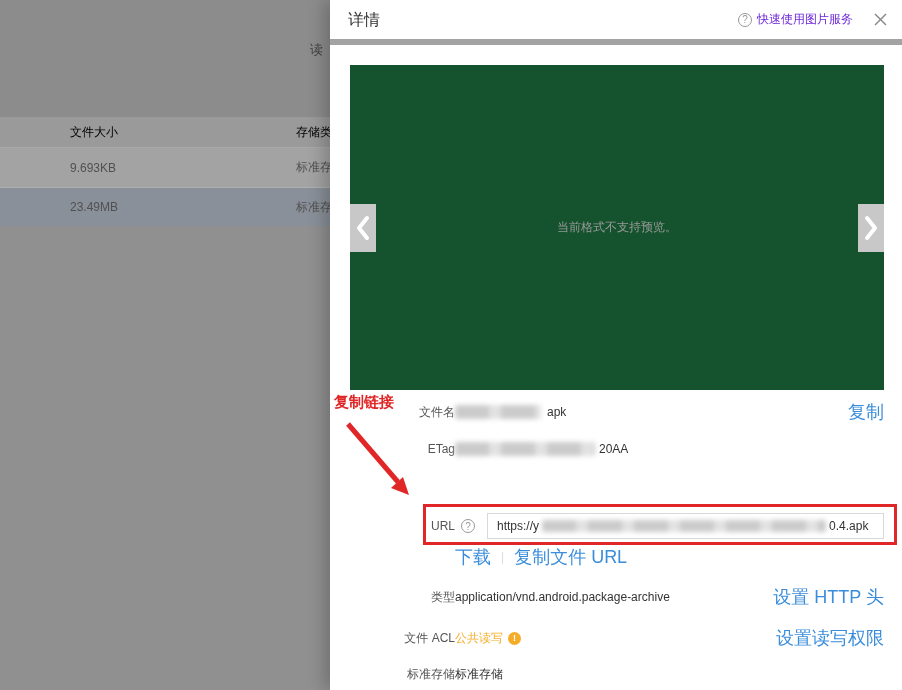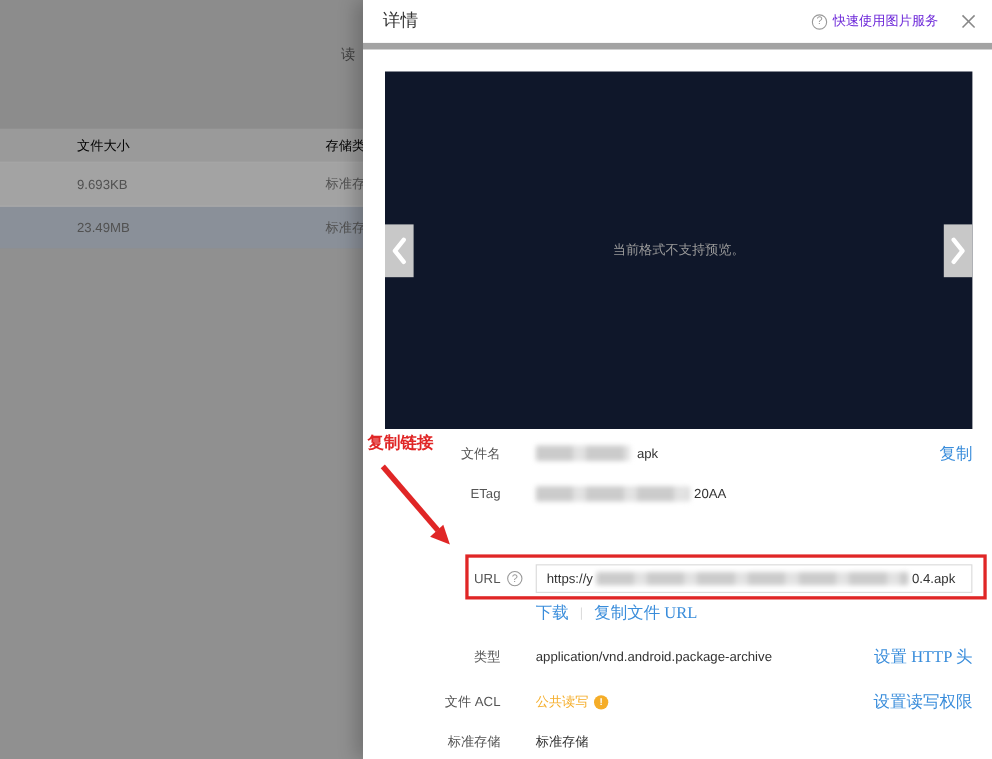--- a/index.html
+++ b/index.html
@@ -28,48 +28,48 @@
          box-shadow:-6px 0 16px rgba(0,0,0,0.22);}
   .panel-header{position:relative;height:39px;border-bottom:6px solid #a3a3a3;}
   .panel-title{position:absolute;left:18px;top:0;line-height:39px;font-size:16px;color:#333;font-weight:500;}
   .header-right{position:absolute;right:14px;top:0;height:39px;display:flex;align-items:center;}
   .help-circle{display:inline-flex;align-items:center;justify-content:center;width:14px;height:14px;
                border:1px solid #999;border-radius:50%;font-size:10px;color:#999;box-sizing:border-box;}
   .help-text{font-size:12px;color:#6d28d9;margin-left:5px;}
   .close-btn{margin-left:20px;display:inline-flex;align-items:center;cursor:pointer;}
 
   
-  .preview{position:absolute;left:20px;top:65px;width:534px;height:325px;background:#0f172a;}
+  .preview{position:absolute;left:20px;top:65px;width:534px;height:325px;background:#14532d;}
   .preview-msg{position:absolute;left:0;top:0;width:100%;height:100%;display:flex;
                align-items:center;justify-content:center;font-size:12px;color:#999;}
   .nav-btn{position:absolute;top:50%;transform:translateY(-50%);width:26px;height:48px;
            background:#c8c8c8;display:flex;align-items:center;justify-content:center;cursor:pointer;}
   .nav-prev{left:0;}
   .nav-next{right:0;}
 
   
   .frow{position:absolute;left:0;width:100%;display:flex;align-items:center;}
   .flabel{flex:0 0 125px;text-align:right;font-size:12px;color:#555;white-space:nowrap;}
-  .fval{margin-left:32px;font-size:12px;color:#333;display:flex;align-items:center;white-space:nowrap;}
+  .fval{font-size:12px;color:#333;display:flex;align-items:center;white-space:nowrap;}
   .row-filename{top:401px;height:22px;}
   .row-etag{top:438px;height:22px;}
   .row-https{top:473px;height:24px;}
   .row-url{top:512px;height:28px;}
   .row-actions{top:547px;height:20px;}
   .row-type{top:586px;height:22px;}
   .row-acl{top:627px;height:22px;}
   .row-storage{top:663px;height:22px;}
 
   .blur-blob{height:14px;border-radius:2px;filter:blur(2.5px);
     background:repeating-linear-gradient(90deg,#cbcbcb 0 34px,#e2e2e2 34px 46px);}
   .blob-filename{width:86px;margin-right:6px;}
   .blob-etag{width:140px;margin-right:4px;}
   .blob-url{width:284px;margin:0 3px;height:12px;}
 
-  .link{font-size:15px;color:#3a8ddb;cursor:pointer;text-decoration:none;font-family:Liberation Serif, serif;}
+  .link{font-size:18px;color:#3a8ddb;cursor:pointer;text-decoration:none;}
   .right-link{margin-left:auto;margin-right:18px;}
 
   .toggle{position:relative;width:34px;height:18px;border-radius:9px;background:#1db425;
           margin-left:32px;cursor:pointer;}
   .toggle-knob{position:absolute;right:1px;top:1px;width:16px;height:16px;border-radius:50%;
                background:#fff;box-shadow:0 0 2px rgba(0,0,0,0.35);}
 
   .url-help{margin-left:6px;flex:0 0 14px;}
   .url-input{margin-left:12px;width:397px;height:26px;box-sizing:border-box;border:1px solid #d9d9d9;
              background:#fff;display:flex;align-items:center;padding:0 9px;font-size:12px;color:#333;

